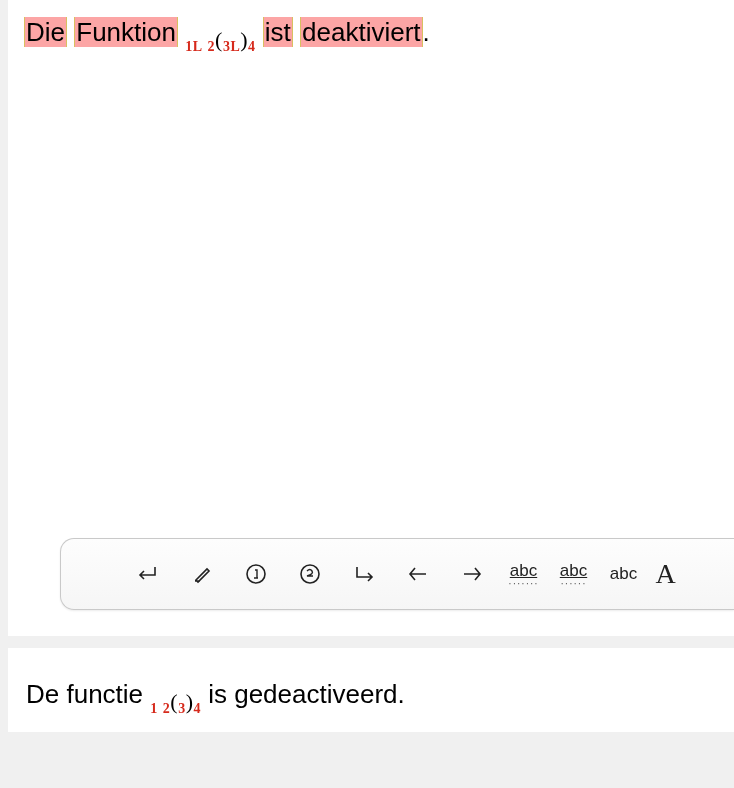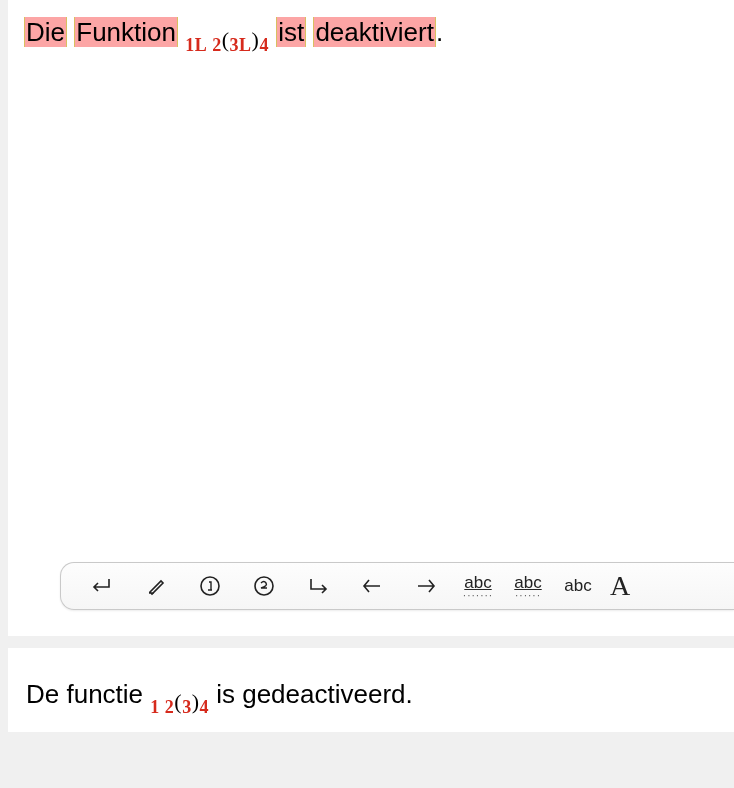--- a/index.html
+++ b/index.html
@@ -38,37 +38,38 @@
     display: inline-block;
     font-family: Georgia, "Times New Roman", serif;
     font-weight: bold;
     color: #d62a1c;
     font-size: 18px;
     vertical-align: baseline;
     position: relative;
     top: 6px;
     letter-spacing: 0.5px;
   }
-  .formula .sub { font-size: 18px; position: relative; top: 4px; }
+  .formula .sub { font-size: 14px; position: relative; top: 4px; }
   .formula .paren { font-size: 22px; color: #000; font-weight: normal; position: relative; top: 0px; }
   .toolbar {
     position: absolute;
     left: 52px;
     right: 0;
     bottom: 26px;
-    height: 48px;
+    height: 72px;
     background: linear-gradient(#fdfdfd,#f6f6f6);
     border: 1px solid #c9c9c9;
     border-right: none;
     border-radius: 14px 0 0 14px;
     display: flex;
     align-items: center;
     padding: 0 6px 0 14px;
     gap: 0;
     box-shadow: 0 1px 2px rgba(0,0,0,0.08);
+    justify-content: center;
   }
   .tbtn {
     width: 54px;
     height: 48px;
     display: flex;
     align-items: center;
     justify-content: center;
     color: #222;
     cursor: pointer;
     border-radius: 6px;

